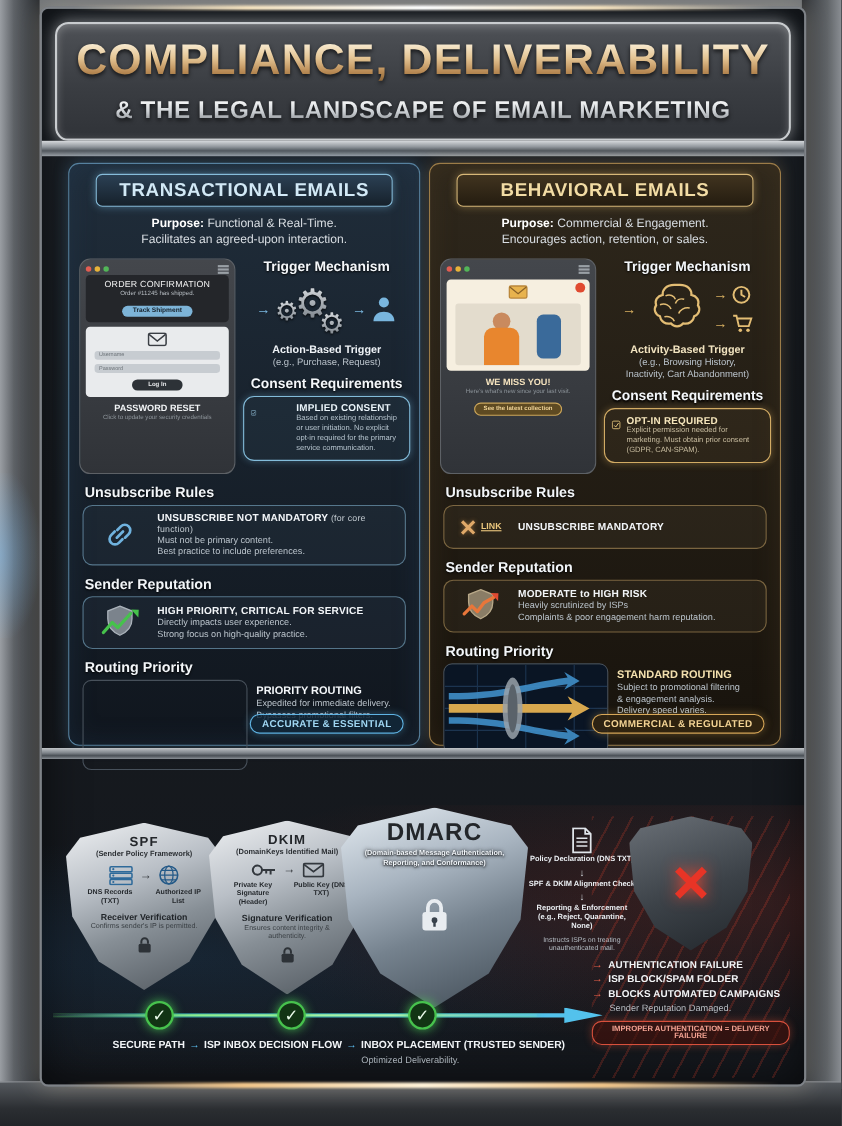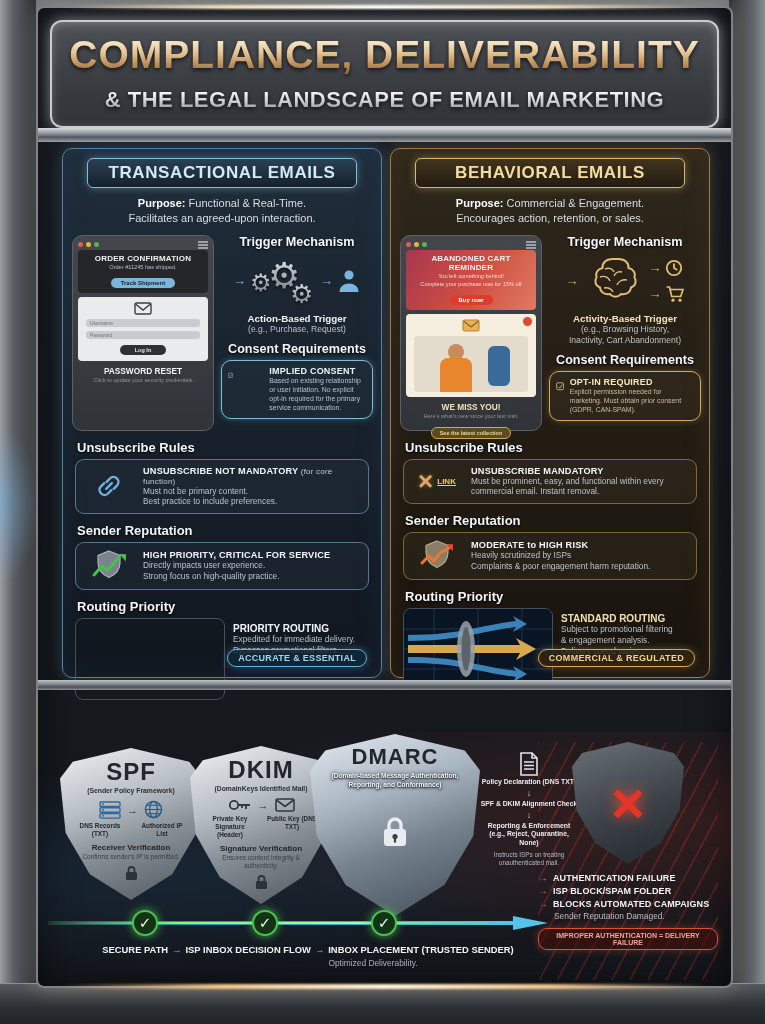--- a/index.html
+++ b/index.html
@@ -57,21 +57,21 @@
   
   .phone{width:142px;height:196px;flex:none;border-radius:10px;background:linear-gradient(180deg,#44474c,#303338);
     border:1px solid #5d6166;padding:4px 5px;box-sizing:border-box;}
   .pbar{display:flex;align-items:center;gap:3px;height:10px;}
   .dot{width:5px;height:5px;border-radius:50%;}
   .burger{margin-left:auto;width:10px;}
   .burger i{display:block;height:1.5px;background:#9aa0a6;margin:1.5px 0;}
   .phead{border-radius:4px;padding:4px 3px;text-align:center;}
   .t .phead{background:#24262a;}
   .b .phead{background:linear-gradient(120deg,#a8374e,#d05042 55%,#e07a62);}
-  .phead-t{font-size:8px;font-weight:700;color:#f2f2f2;letter-spacing:.2px;}
+  .phead-t{font-size:8px;font-weight:400;color:#f2f2f2;letter-spacing:.2px;}
   .phead-s{font-size:5.6px;color:#b8bec4;line-height:1.3;margin-top:1px;}
   .b .phead-s{color:#f5d8d4;}
   .pbtn{display:inline-block;margin-top:3px;border-radius:7px;font-weight:700;}
   .t .pbtn{background:#7db4d8;color:#17222c;font-size:6px;padding:2px 10px;}
   .b .pbtn{background:#e03c2e;color:#fff;font-size:6px;padding:2px 9px;}
   .pcard{margin-top:4px;border-radius:4px;padding:5px 8px;position:relative;}
   .t .pcard{background:#e9ebed;}
   .b .pcard{background:#f6efe0;}
   .pfield{height:8px;border-radius:3px;background:#c7ccd1;margin-top:4px;font-size:5px;color:#6d7379;line-height:8px;padding-left:4px;}
   .loginbtn{width:46px;height:10px;margin:6px auto 1px;border-radius:5px;background:#2d3237;color:#e8eaec;
@@ -146,21 +146,21 @@
                radial-gradient(ellipse at 88% 35%, rgba(220,60,40,.16), transparent 55%);}
   .auth-h{position:relative;margin:4px 16px 0;height:34px;border-radius:8px;display:flex;align-items:center;justify-content:center;
     background:linear-gradient(90deg,#17232d,#1d2329 55%,#2f251b);
     border:2px solid rgba(130,200,235,.85);box-shadow:0 0 12px rgba(90,170,220,.4), inset 0 0 12px rgba(120,190,230,.15);
     font-size:16px;font-weight:800;letter-spacing:.3px;}
   .auth-h .s1{color:#ffffff;text-shadow:0 0 6px rgba(140,210,245,.7);}
   .auth-h .s2{color:#cfdbe3;}
   .shield{position:absolute;clip-path:polygon(50% 0,91% 9%,100% 20%,96% 56%,79% 83%,50% 100%,21% 83%,4% 56%,0 20%,9% 9%);
     background:linear-gradient(160deg,#eef0f2 0%,#b9bfc6 35%,#878f96 60%,#565d64 95%);}
   .shield .inner{text-align:center;padding-top:10px;}
-  .sh-name{font-size:24px;font-weight:800;color:#23262a;letter-spacing:1px;}
+  .sh-name{font-size:12px;font-weight:800;color:#23262a;letter-spacing:1px;}
   .sh-full{font-size:6.8px;font-weight:800;color:#2c3034;margin-top:1px;}
   .sh-icons{display:flex;align-items:center;justify-content:center;gap:6px;margin-top:6px;}
   .sh-arrow{font-size:11px;font-weight:700;color:#2c3034;}
   .sh-labels{display:flex;justify-content:center;gap:8px;margin-top:3px;}
   .sh-labels div{width:54px;font-size:6.4px;font-weight:800;color:#24282c;line-height:1.25;}
   .sh-vt{font-size:8px;font-weight:800;color:#1f2327;margin-top:5px;}
   .sh-vb{font-size:6.5px;color:#3b4045;line-height:1.3;margin-top:1px;padding:0 18px;}
   .spf{left:22px;top:56px;width:142px;height:152px;}
   .dkim{left:152px;top:54px;width:142px;height:158px;}
   .dmarc{left:272px;top:42px;width:170px;height:182px;
@@ -347,26 +347,20 @@
             <div class="pbar">
               <span class="dot" style="background:#e25d52"></span>
               <span class="dot" style="background:#e8b339"></span>
               <span class="dot" style="background:#52b558"></span>
               <span class="burger">
                   <i></i>
                   <i></i>
                   <i></i>
                 </span>
             </div>
-            <div class="phead">
-              <div class="phead-t">ABANDONED CART REMINDER</div>
-              <div class="phead-s">You left something behind!</div>
-              <div class="phead-s">Complete your purchase now for 15% off</div>
-              <span class="pbtn">Buy now</span>
-            </div>
             <div class="pcard">
               <span class="redbadge"></span>
               <svg class="env-ic" width="18" height="13" viewBox="0 0 18 13">
                 <rect x="1" y="1" width="16" height="11" rx="1.5" fill="#e8b34e" stroke="#b9863a" stroke-width="1.2"></rect>
                 <path d="M1.5 2l7.5 6 7.5-6" fill="none" stroke="#8a6228" stroke-width="1.2"></path>
               </svg>
               <div class="photo">
                 <span class="garm-c"></span>
                 <span class="head-c"></span>
                 <span class="body-c"></span>
@@ -423,21 +417,20 @@
         </div>
 
         <div class="sec-h">Unsubscribe Rules</div>
         <div class="ibox">
           <span class="iwrap">
             <span class="xmark">×</span>
             <span class="linklbl">LINK</span>
           </span>
           <div class="ibody">
             <div class="ibox-t">UNSUBSCRIBE MANDATORY</div>
-            <div class="ibox-l">Must be prominent, easy, and functional within every commercial email. Instant removal.</div>
           </div>
         </div>
 
         <div class="sec-h">Sender Reputation</div>
         <div class="ibox">
           <span class="iwrap">
             <svg width="38" height="34" viewBox="0 0 38 34">
               <path d="M19 2l11 4.5v7c0 7.5-4.6 12.2-11 15-6.4-2.8-11-7.5-11-15v-7z" fill="#8a7d66" stroke="#b8a888" stroke-width="1.2"></path>
               <path d="M4 24l7-7 5 5 6-8 9-5" fill="none" stroke="#e8763a" stroke-width="3" stroke-linecap="round" stroke-linejoin="round"></path>
               <path d="M28 5h7v7z" fill="#e04a32" transform="rotate(3 28 8)"></path>

